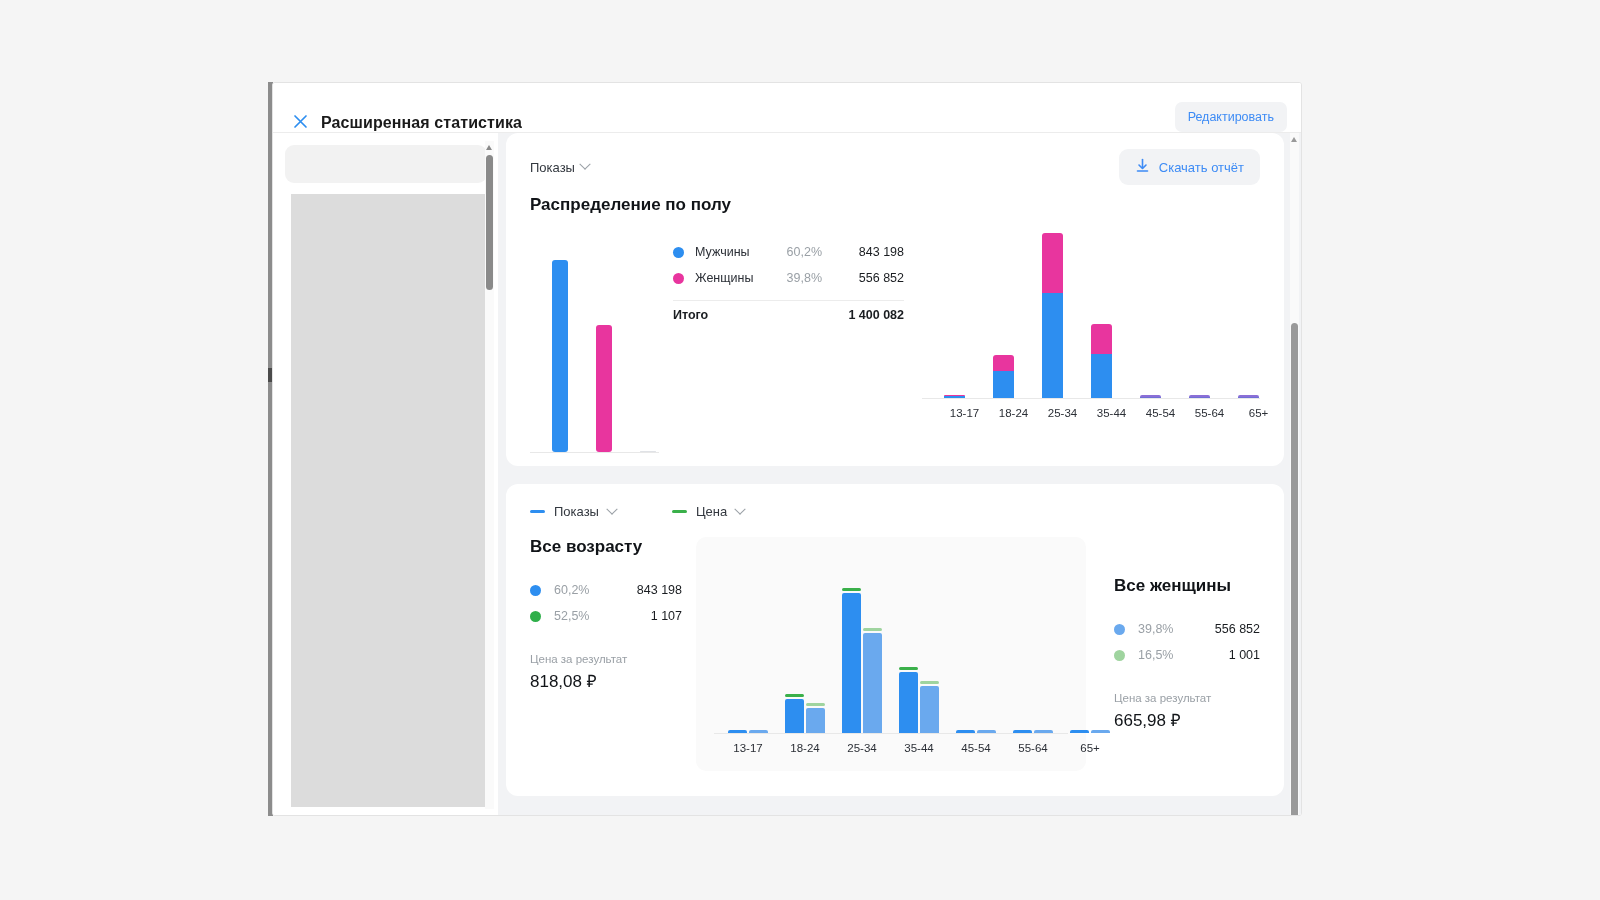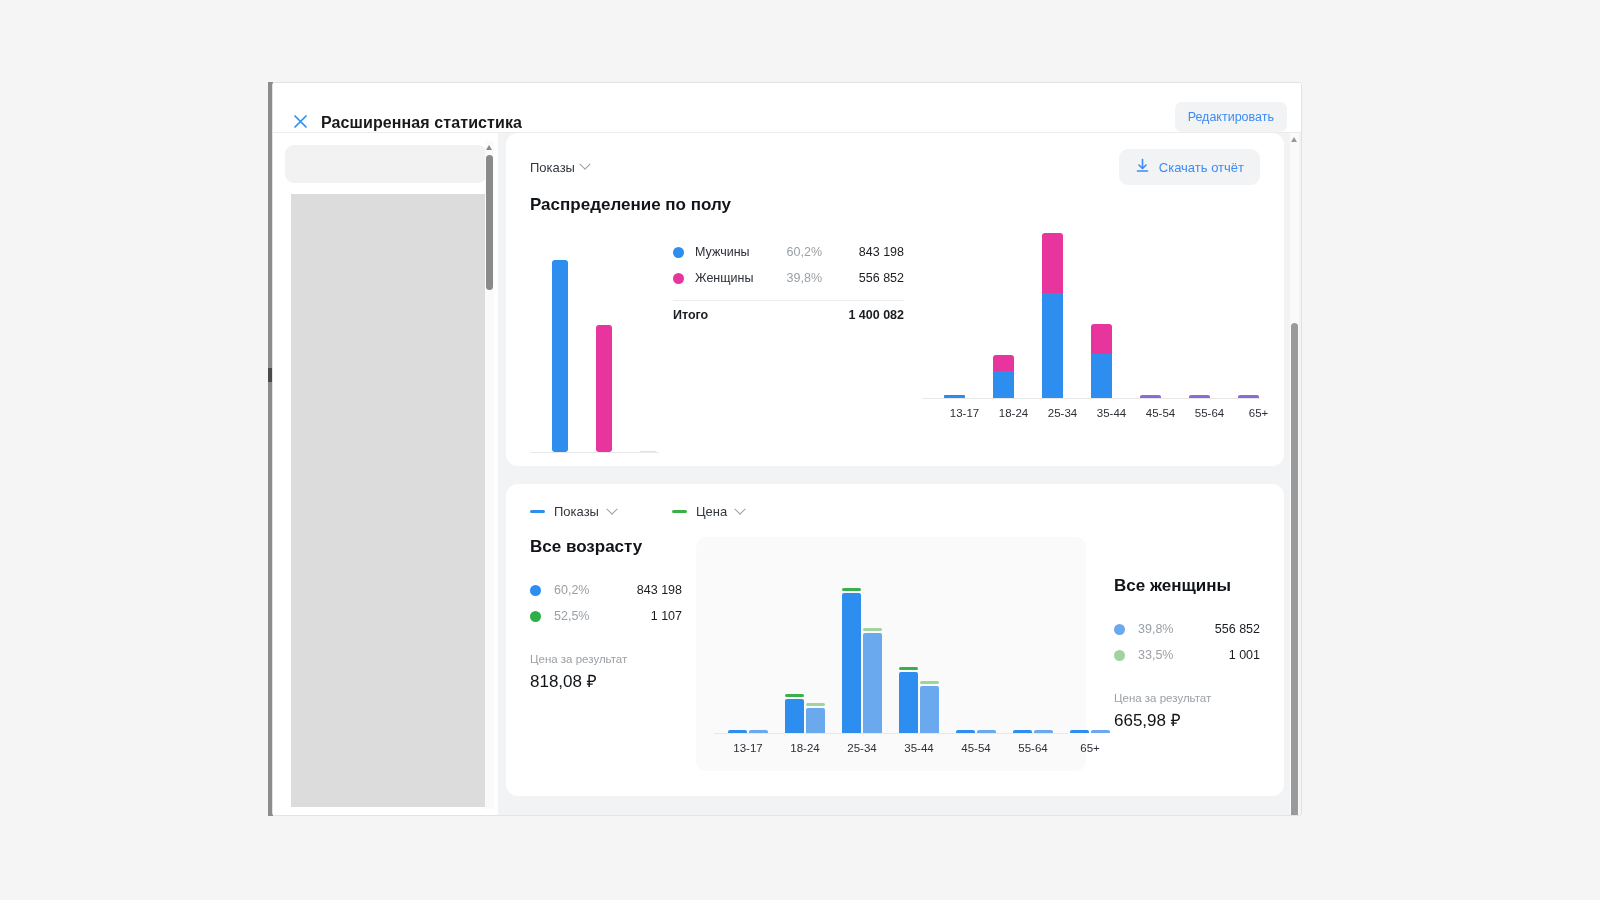--- a/index.html
+++ b/index.html
@@ -507,21 +507,21 @@
 
             <div class="side-panel right">
               <div class="side-title">Все женщины</div>
               <div class="side-row">
                 <span class="dot" style="background:#6aa9ee"></span>
                 <span class="sr-pct">39,8%</span>
                 <span class="sr-val">556 852</span>
               </div>
               <div class="side-row">
                 <span class="dot" style="background:#9fd49f"></span>
-                <span class="sr-pct">33,5%</span>
+                <span class="sr-pct">16,5%</span>
                 <span class="sr-val">1 001</span>
               </div>
               <div class="cpr-label">Цена за результат</div>
               <div class="cpr-value">665,98 ₽</div>
             </div>
 
           </div>
         </div>
 
         <div class="main-scrollbar">

